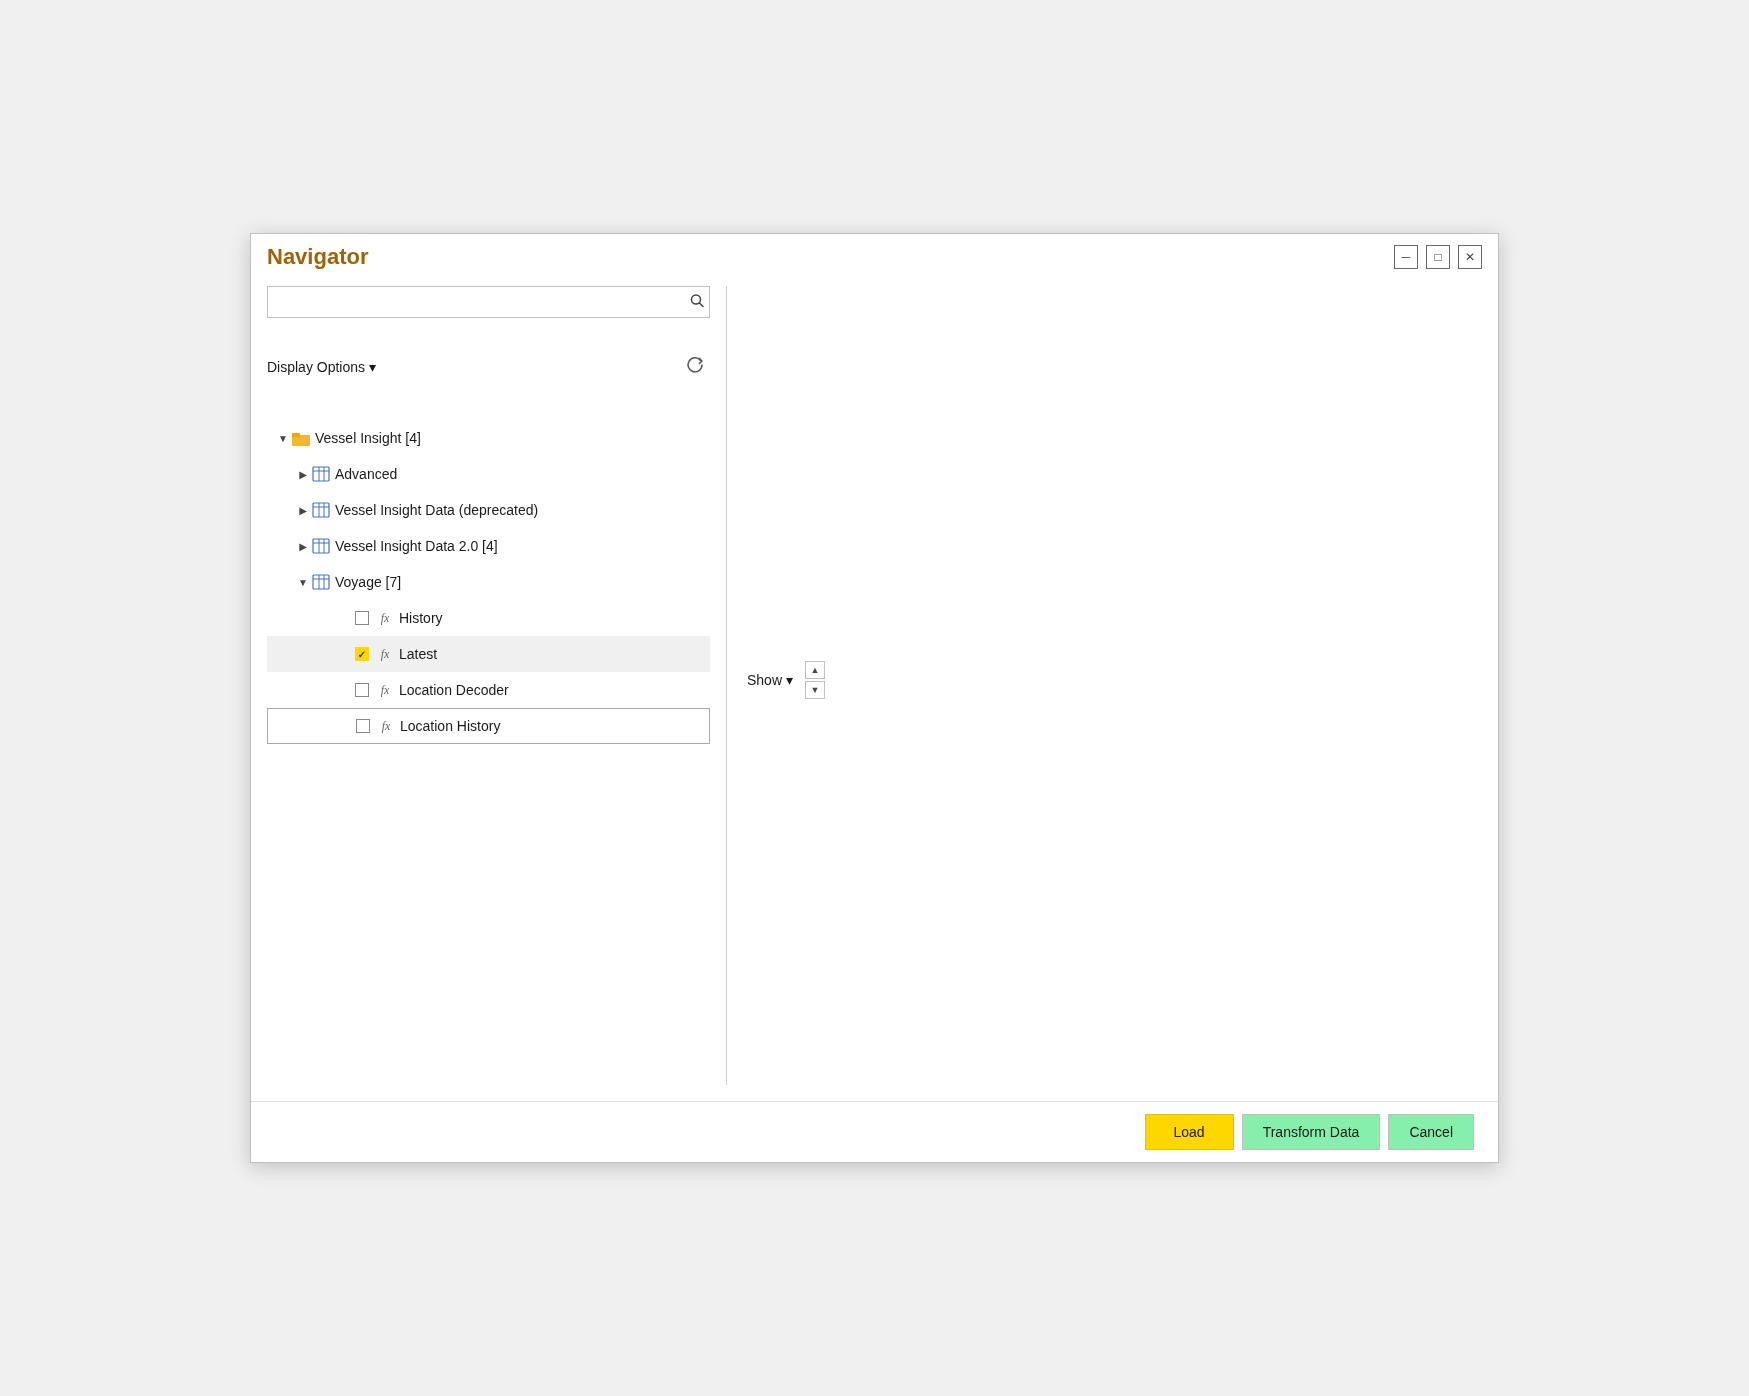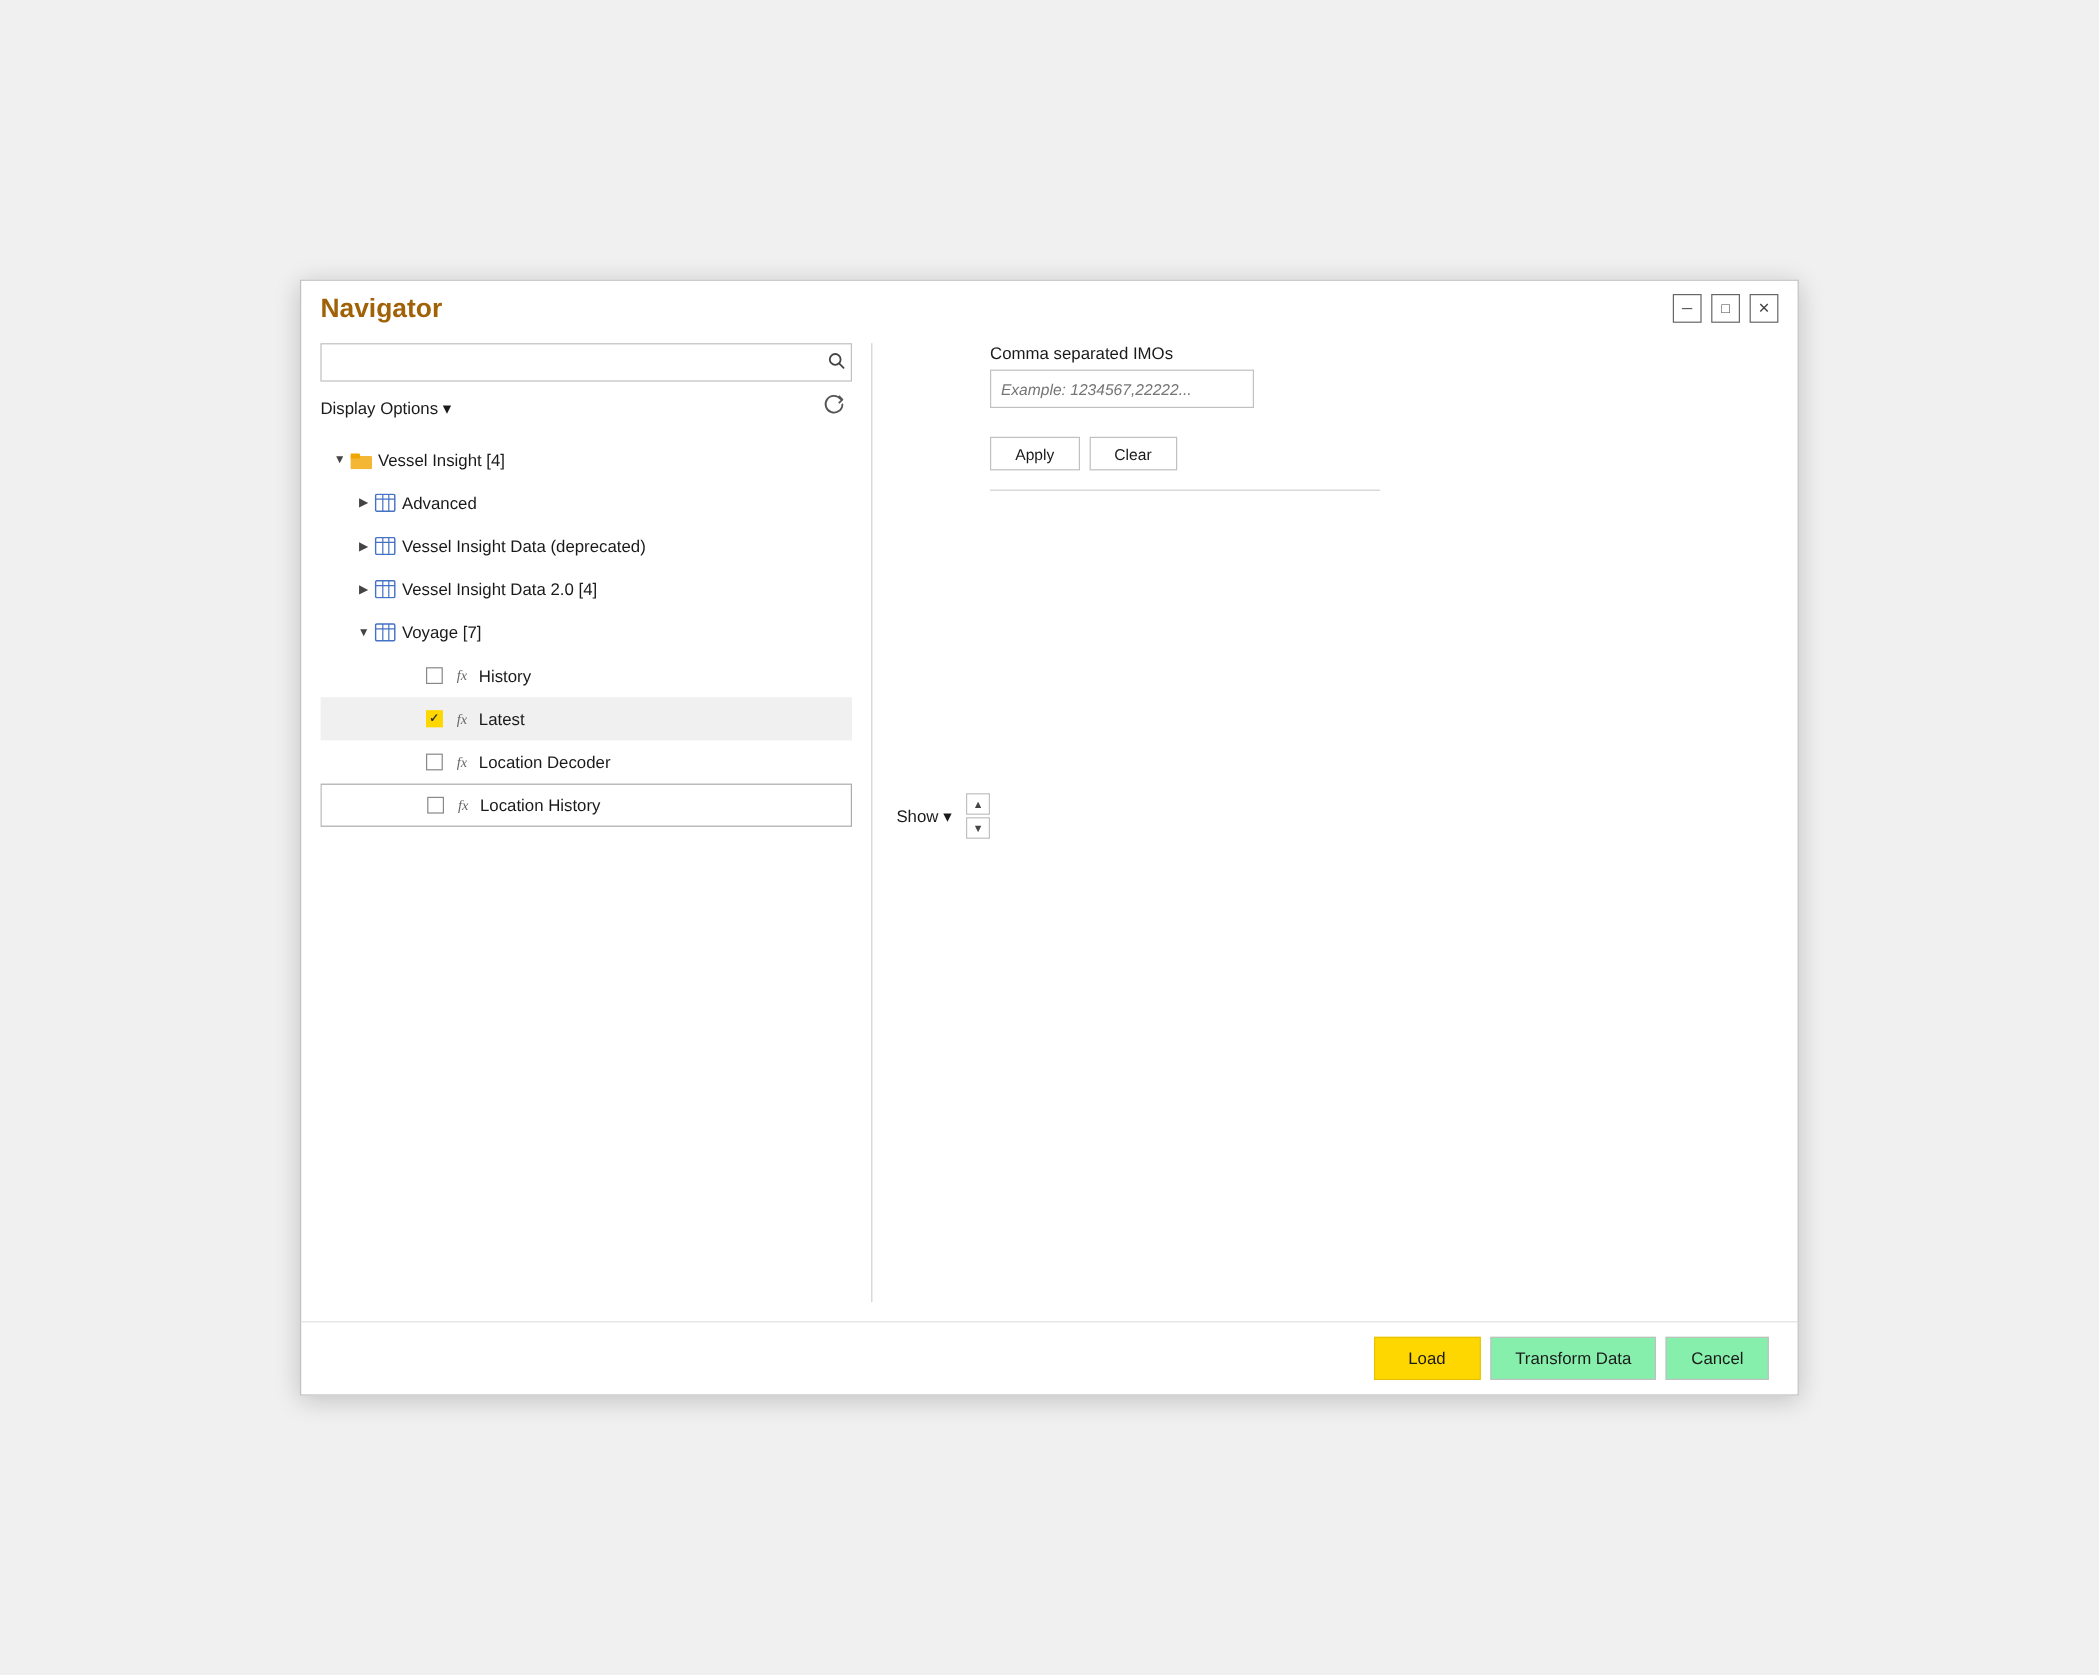--- a/index.html
+++ b/index.html
@@ -58,20 +58,21 @@
       gap: 0;
     }
     
     .left-panel {
       width: 460px;
       flex-shrink: 0;
       display: flex;
       flex-direction: column;
       border-right: 1px solid #d0d0d0;
       padding-right: 16px;
+      gap: 28px;
     }
     .search-row {
       display: flex;
       align-items: center;
       margin-bottom: 8px;
       gap: 8px;
     }
     .search-input-wrap {
       flex: 1;
       position: relative;
@@ -476,30 +477,20 @@
             <span>Show</span>
             <span>▾</span>
           </button>
           <div class="scroll-btns">
             <button class="scroll-btn">▲</button>
             <button class="scroll-btn">▼</button>
           </div>
         </div>
       </div>
 
-      <div class="imo-section">
-        <div class="imo-label">Comma separated IMOs</div>
-        <input class="imo-input" type="text" placeholder="Example: 1234567,22222..." style="">
-        
-        <div class="apply-clear-row">
-          <button class="apply-btn">Apply</button>
-          <button class="clear-btn">Clear</button>
-        </div>
-        <div class="divider"></div>
-      </div>
 
       <div class="right-content-area"></div>
     </div>
   </div>
 
   <div class="footer">
     <button class="load-btn">Load</button>
     <button class="transform-btn">Transform Data</button>
     <button class="cancel-btn">Cancel</button>
   </div>

